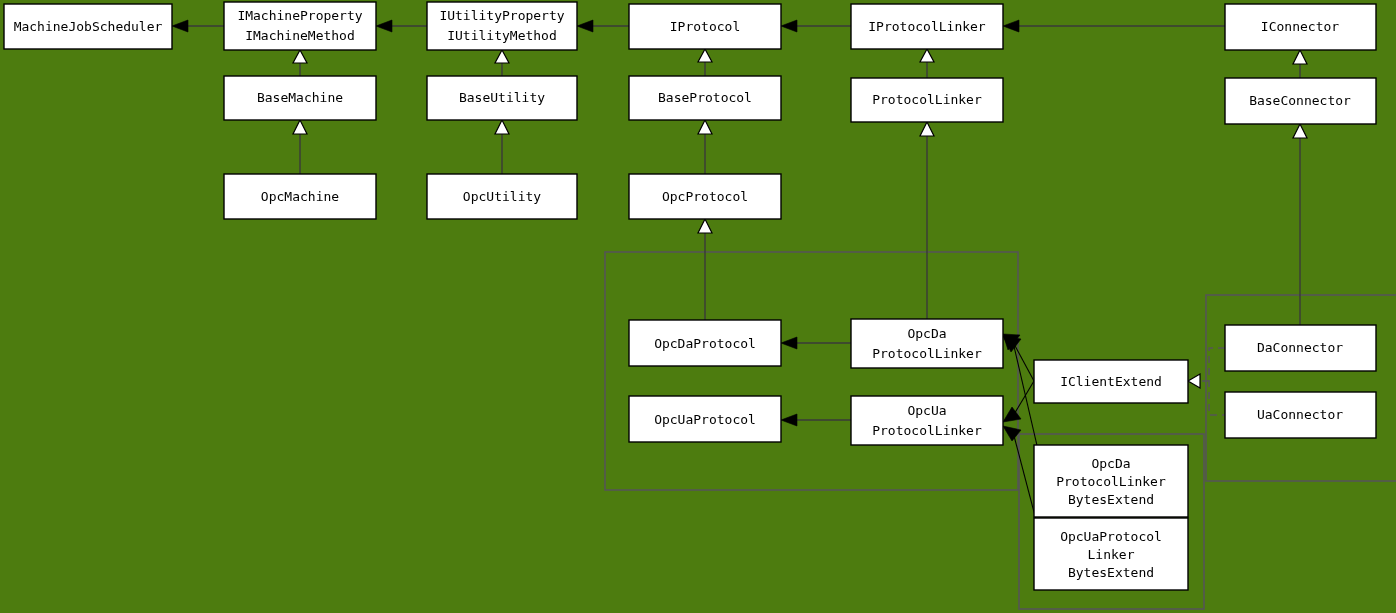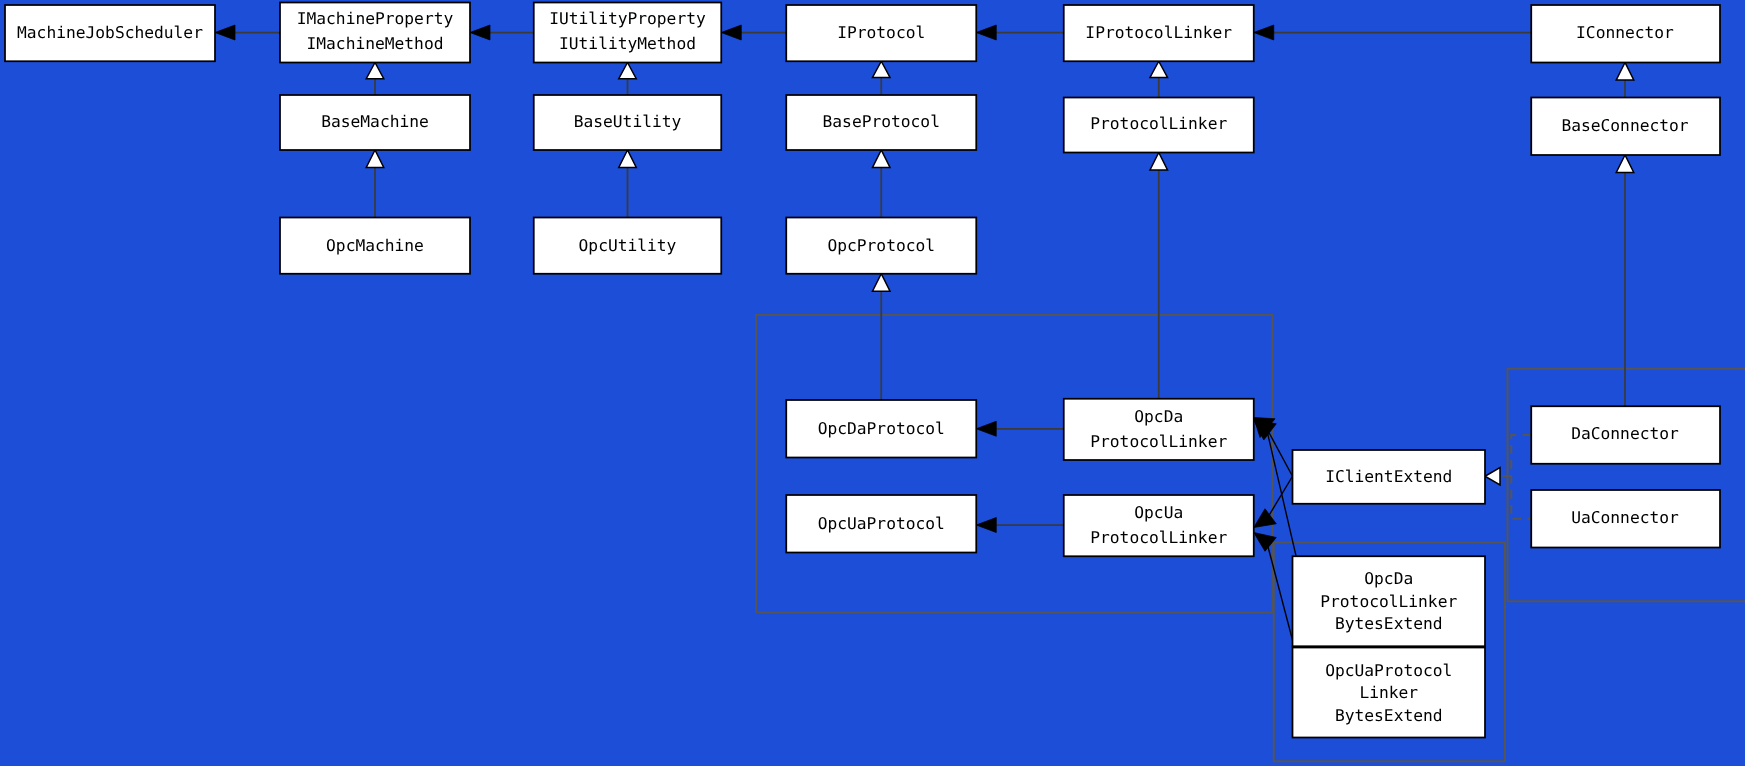--- a/index.html
+++ b/index.html
@@ -1,17 +1,17 @@
 <!DOCTYPE html>
 <html><head>
 <meta charset="utf-8">
 <style>
   html,body{margin:0;padding:0;background:#ffffff;}
   body{font-family:"DejaVu Sans Mono","Liberation Mono",monospace;}
-  #stage{position:relative;width:1396px;height:613px;background:#1d4ed8;overflow:hidden;}
+  #stage{position:relative;width:1396px;height:613px;background:#4d7c0f;overflow:hidden;}
   #diagram{position:absolute;left:0;top:0;width:1396px;height:613px;}
   .cls-box{fill:#ffffff;stroke:#000000;stroke-width:1.4;}
   .grp-box{fill:none;stroke:#555555;stroke-width:1.6;}
   .cls-label{font-family:"DejaVu Sans Mono","Liberation Mono",monospace;font-size:13px;fill:#000000;text-anchor:middle;dominant-baseline:middle;}
   .edge{stroke:#3a3a3a;stroke-width:1.4;fill:none;}
   .edge-thin{stroke:#000000;stroke-width:1.1;fill:none;}
   .edge-dash{stroke:#555555;stroke-width:1.6;fill:none;stroke-dasharray:7 5;}
   .tri-hollow{fill:#ffffff;stroke:#000000;stroke-width:1.2;}
   .arrow-solid{fill:#000000;stroke:#000000;stroke-width:0.6;}
 </style>

